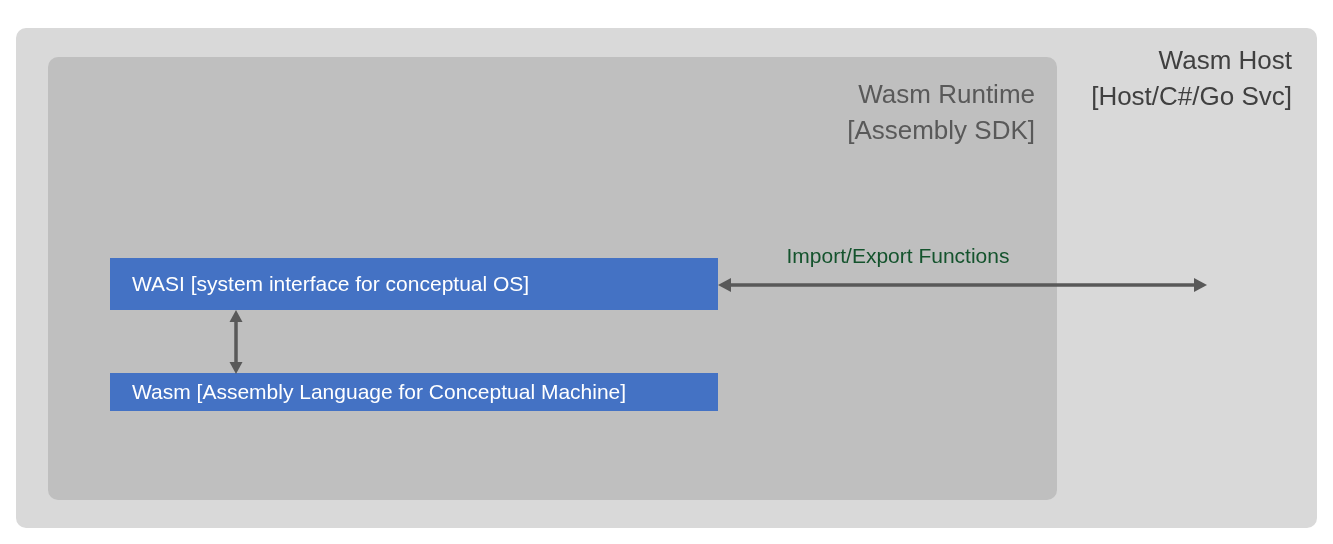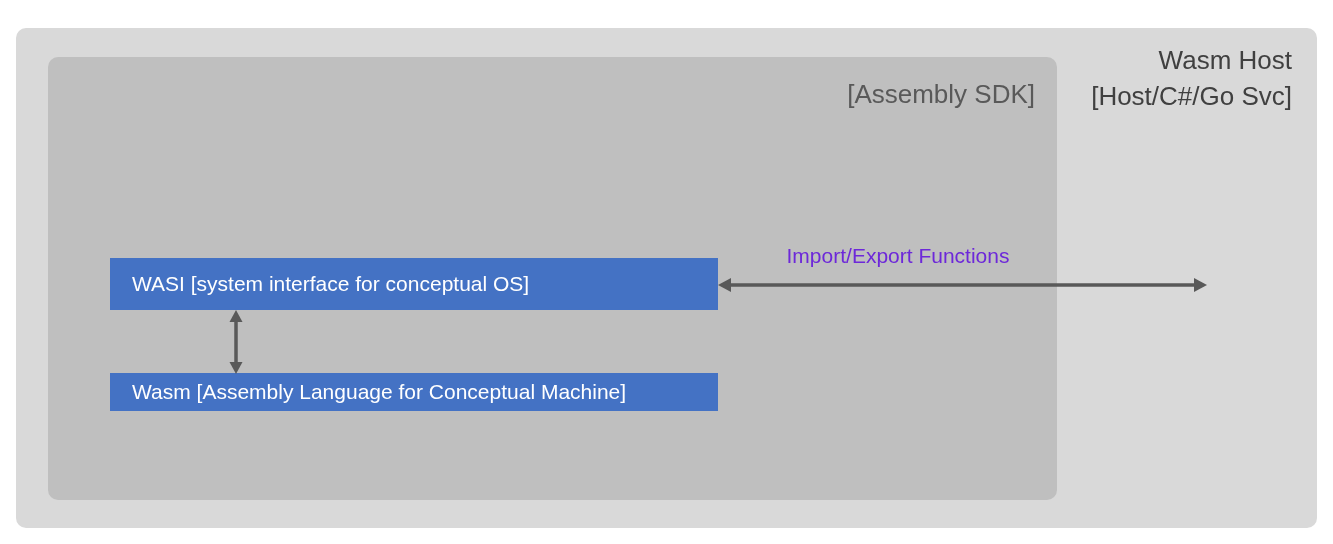--- a/index.html
+++ b/index.html
@@ -68,37 +68,38 @@
     position: absolute;
     left: 702px; top: 242px;
     width: 489px; height: 30px;
   }
 
   .arrow-label {
     position: absolute;
     left: 702px; top: 216px;
     width: 360px;
     text-align: center;
-    color: #6d28d9;
+    color: #14532d;
     font-size: 21px;
     white-space: nowrap;
   }
 </style>
 </head>
 <body>
 
 <div class="host">
 
   <div class="host-label">
     <div>Wasm Host</div>
     <div>[Host/C#/Go Svc]</div>
   </div>
 
   <div class="runtime">
     <div class="runtime-label">
+      <div>Wasm Runtime</div>
       <div>[Assembly SDK]</div>
     </div>
 
     <div class="bluebox wasi">
       <span>WASI [system interface for conceptual OS]</span>
     </div>
 
     <div class="bluebox wasm">
       <span>Wasm [Assembly Language for Conceptual Machine]</span>
     </div>

